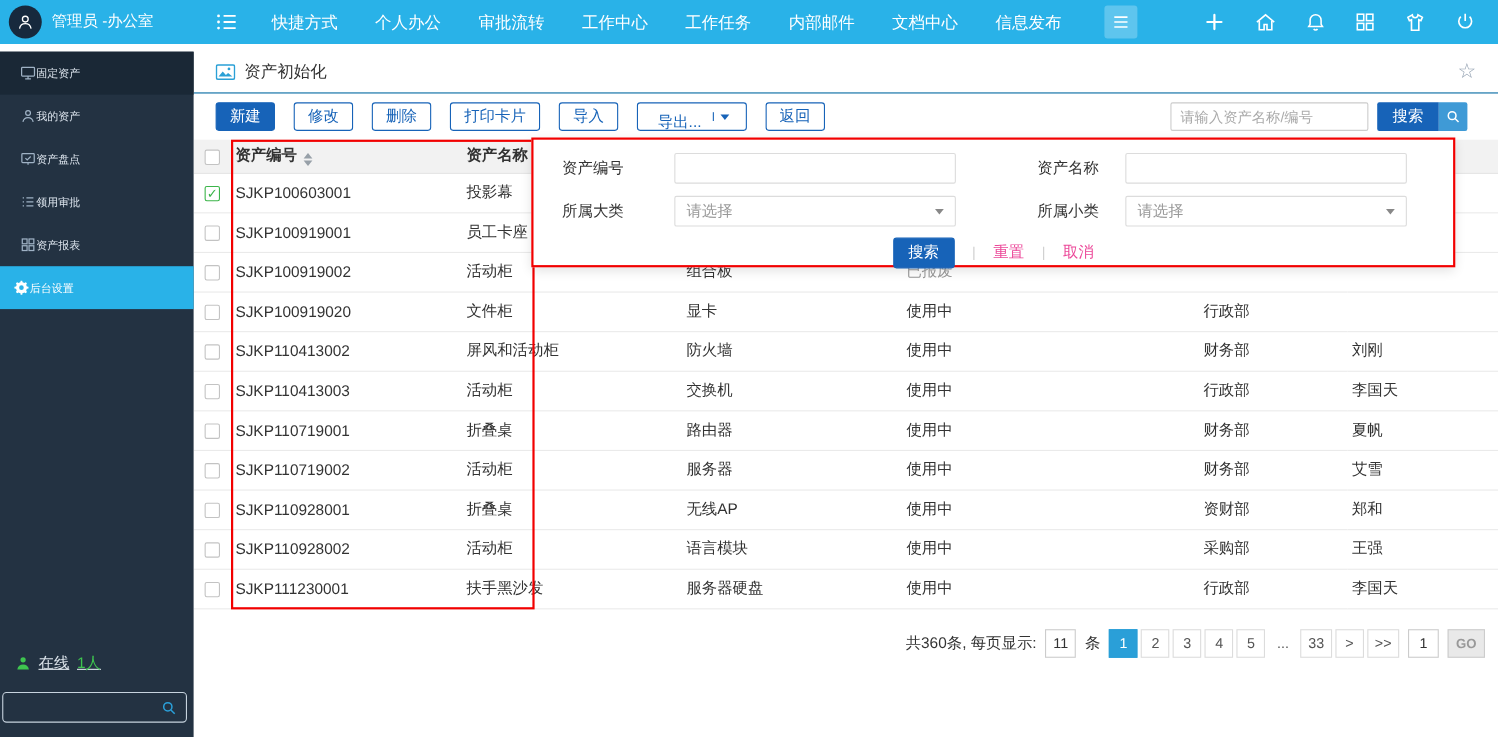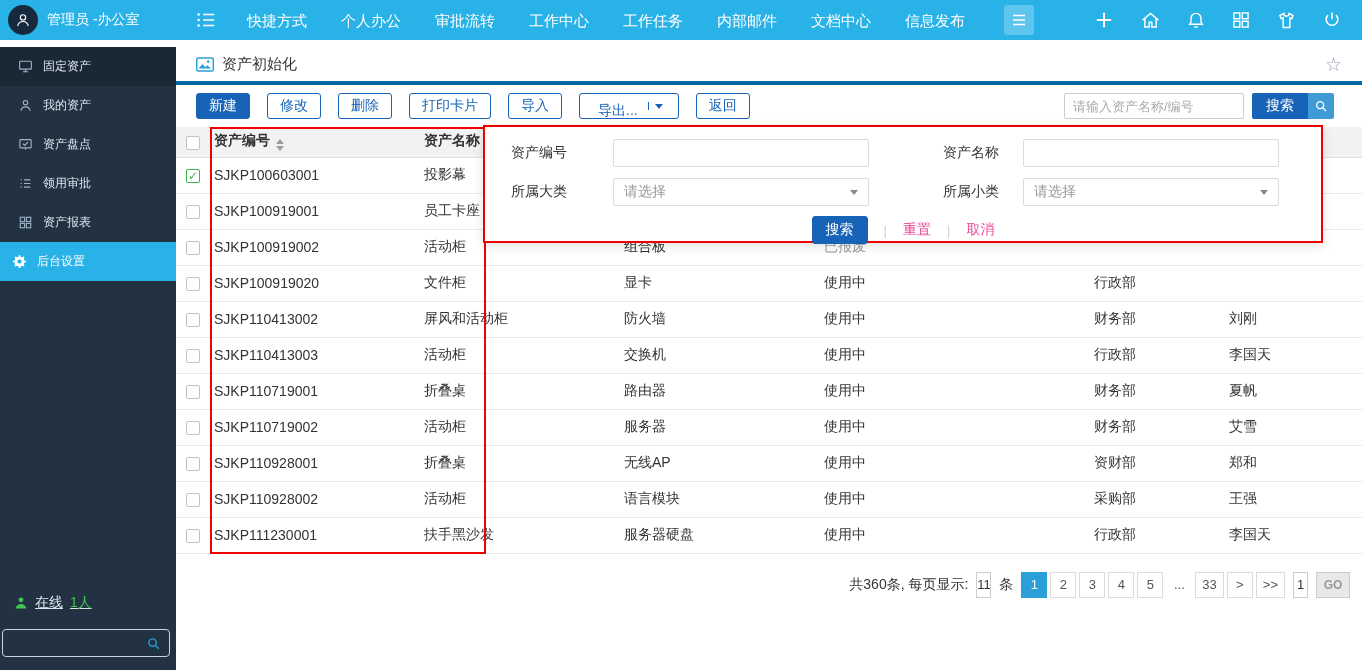--- a/index.html
+++ b/index.html
@@ -15,37 +15,37 @@
   .logo{margin-left:18px;display:flex;cursor:pointer;flex:none;}
   .nav{display:flex;margin-left:12px;}
   .nav-item{padding:0 17px;font-size:15px;line-height:47px;cursor:pointer;white-space:nowrap;}
   .menu-toggle{width:30px;height:30px;margin-left:22px;background:rgba(255,255,255,.25);
     border-radius:3px;display:flex;align-items:center;justify-content:center;cursor:pointer;flex:none;}
   .topbar-icons{margin-left:auto;display:flex;align-items:center;gap:25px;padding-right:20px;}
   .topbar-icons>span{display:flex;cursor:pointer;}
 
   
   .sidebar{position:absolute;top:47px;left:0;width:176px;bottom:0;background:#233242;z-index:10;}
-  .side-item{height:39px;display:flex;align-items:center;gap:10px;padding-left:18px;
-    color:#dde5ee;font-size:12px;cursor:pointer;}
+  .side-item{height:39px;display:flex;align-items:center;padding-left:18px;
+    color:#dde5ee;font-size:10px;cursor:pointer;}
   .side-icon{display:flex;color:#9fb2c5;}
   .side-item.active{background:#1a2836;}
   .side-item.highlight{background:#29b2e8;color:#fff;padding-left:12px;}
   .side-item.highlight .side-icon{color:#fff;}
   .online{position:absolute;left:14px;bottom:58px;display:flex;align-items:center;gap:7px;
     font-size:14px;color:#dbe3ea;text-decoration:underline;}
   .online .count{color:#3ec44f;}
   .side-search{position:absolute;left:2px;width:168px;bottom:13px;height:28px;
     border:1px solid #c7d3de;border-radius:4px;display:flex;align-items:center;padding:0 8px;}
   .side-search input{flex:1;background:transparent;border:none;outline:none;color:#fff;font-size:13px;min-width:0;}
   .side-search .mag{display:flex;flex:none;}
 
   
   .main{position:absolute;left:176px;top:47px;right:0;bottom:0;background:#fff;overflow:hidden;}
-  .page-header{height:38px;display:flex;align-items:center;gap:8px;padding:0 20px;border-bottom:4px solid #0369a1;}
+  .page-header{height:38px;display:flex;align-items:center;gap:8px;padding:0 20px;border-bottom:1px solid #0369a1;}
   .page-title{font-size:15px;color:#333;font-weight:normal;}
   .title-icon{display:flex;}
   .star{margin-left:auto;color:#93a1b1;font-size:19px;cursor:pointer;line-height:1;}
   .star::before{content:"☆";}
 
   .toolbar{height:42px;display:flex;align-items:center;gap:17px;padding:0 28px 0 20px;}
   .btn{height:26px;padding:0 12px;border-radius:3px;font-size:14px;cursor:pointer;font-family:inherit;white-space:nowrap;}
   .btn-solid{background:#1763b8;border:1px solid #1763b8;color:#fff;}
   .btn-outline{background:#fff;border:1px solid #1763b8;color:#1763b8;}
   .btn-export{display:flex;padding:8px;}
@@ -98,21 +98,21 @@
   .link{color:#ec4899;font-size:14px;cursor:pointer;}
 
   
   .pagination{margin-top:18px;display:flex;align-items:center;justify-content:flex-end;gap:8px;
     padding-right:12px;font-size:14px;color:#333;}
   .pages{display:flex;gap:3px;}
   .page-btn{min-width:26px;height:26px;display:inline-flex;align-items:center;justify-content:center;
     border:1px solid #dcdcdc;background:#fff;color:#555;font-size:13px;padding:0 6px;cursor:pointer;}
   .page-btn.active{background:#2a9fd8;border-color:#2a9fd8;color:#fff;}
   .page-btn.ellipsis{border:none;background:transparent;cursor:default;}
-  .psize,.goto{width:15px;height:26px;border:1px solid #ccc;text-align:center;font-size:13px;color:#333;outline:none;}
+  .psize,.goto{width:28px;height:26px;border:1px solid #ccc;text-align:center;font-size:13px;color:#333;outline:none;}
   .go{width:34px;height:26px;border:1px solid #ccc;background:#e9e9e9;color:#999;font-size:12px;
     font-weight:bold;cursor:pointer;font-family:inherit;}
 </style>
 </head>
 <body>
 
 <header class="topbar">
   <div class="user-block">
     <div class="avatar">
       <svg width="18" height="18" viewBox="0 0 24 24" fill="none" stroke="#fff" stroke-width="1.6">

